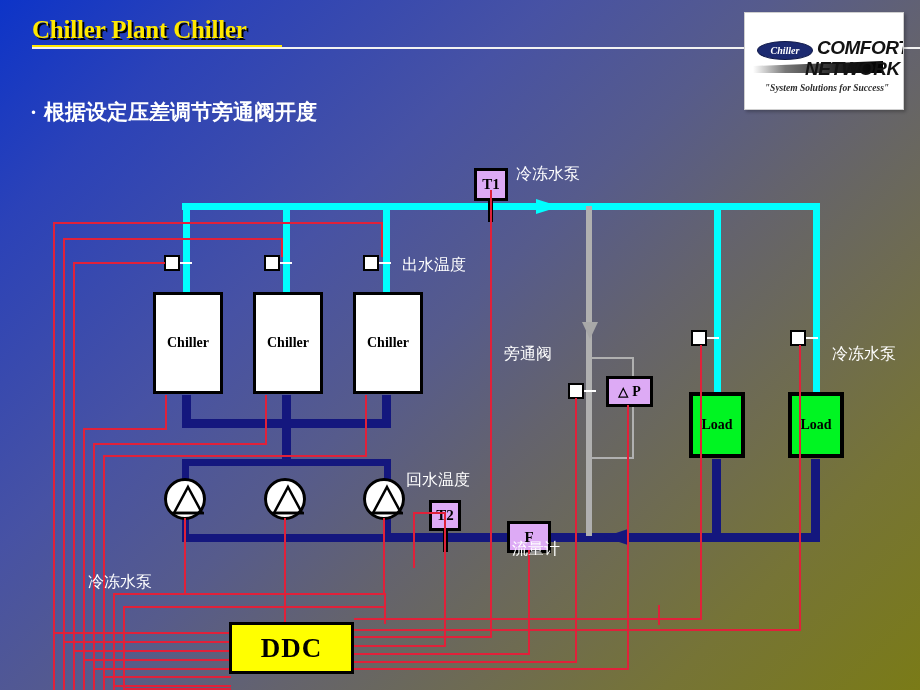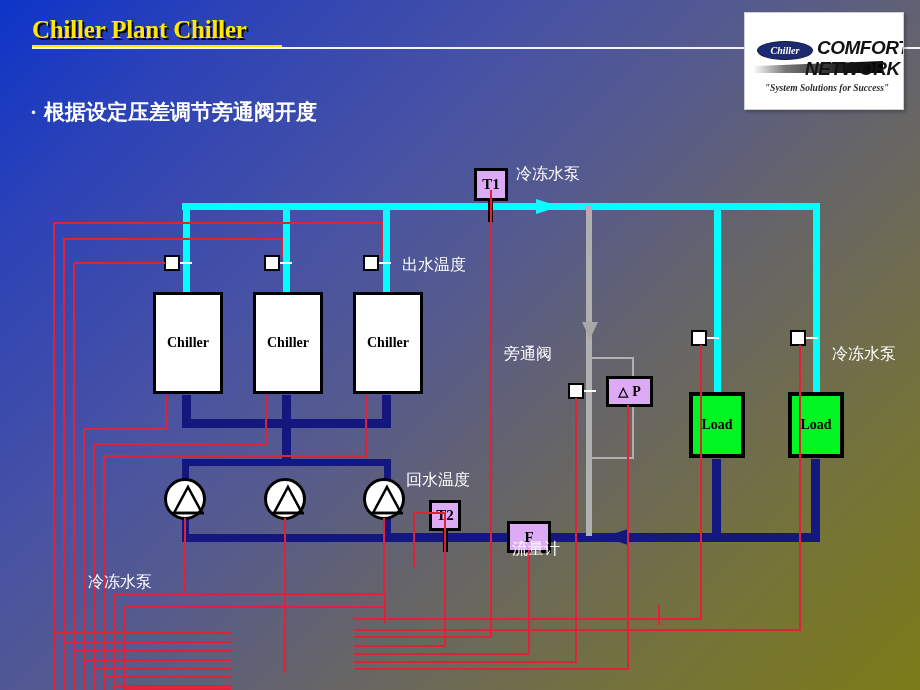--- a/index.html
+++ b/index.html
@@ -370,20 +370,23 @@
 
   <div class="wire" style="left:700px; top:345px; width:2px; height:275px;"></div>
   <div class="wire" style="left:354px; top:618px; width:348px; height:2px;"></div>
   <div class="wire" style="left:700px; top:618px; width:2px; height:2px;"></div>
 
   <div class="wire" style="left:799px; top:345px; width:2px; height:286px;"></div>
   <div class="wire" style="left:354px; top:629px; width:447px; height:2px;"></div>
 
   <div class="wire" style="left:658px; top:605px; width:2px; height:20px;"></div>
 
+  <div class="ddc-box">
+    <span>DDC</span>
+  </div>
 
   <div class="diag-label" style="left:516px; top:164px;">冷冻水泵</div>
   <div class="diag-label" style="left:402px; top:255px;">出水温度</div>
   <div class="diag-label" style="left:504px; top:344px;">旁通阀</div>
   <div class="diag-label" style="left:832px; top:344px;">冷冻水泵</div>
   <div class="diag-label" style="left:406px; top:470px;">回水温度</div>
   <div class="diag-label" style="left:88px; top:572px;">冷冻水泵</div>
   <div class="diag-label" style="left:512px; top:539px;">流量计</div>
 
 </div>

